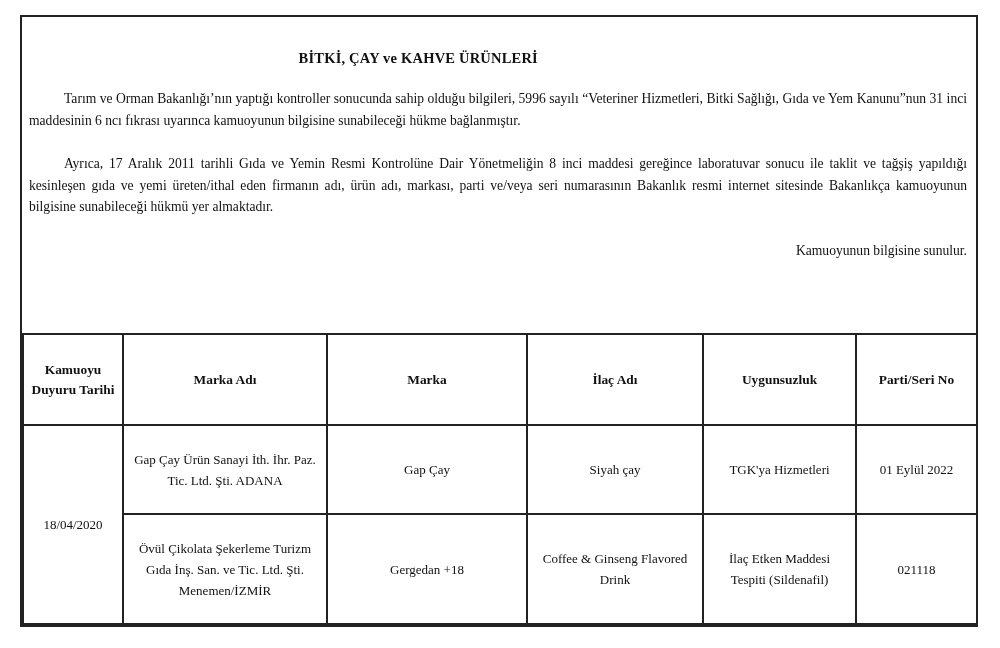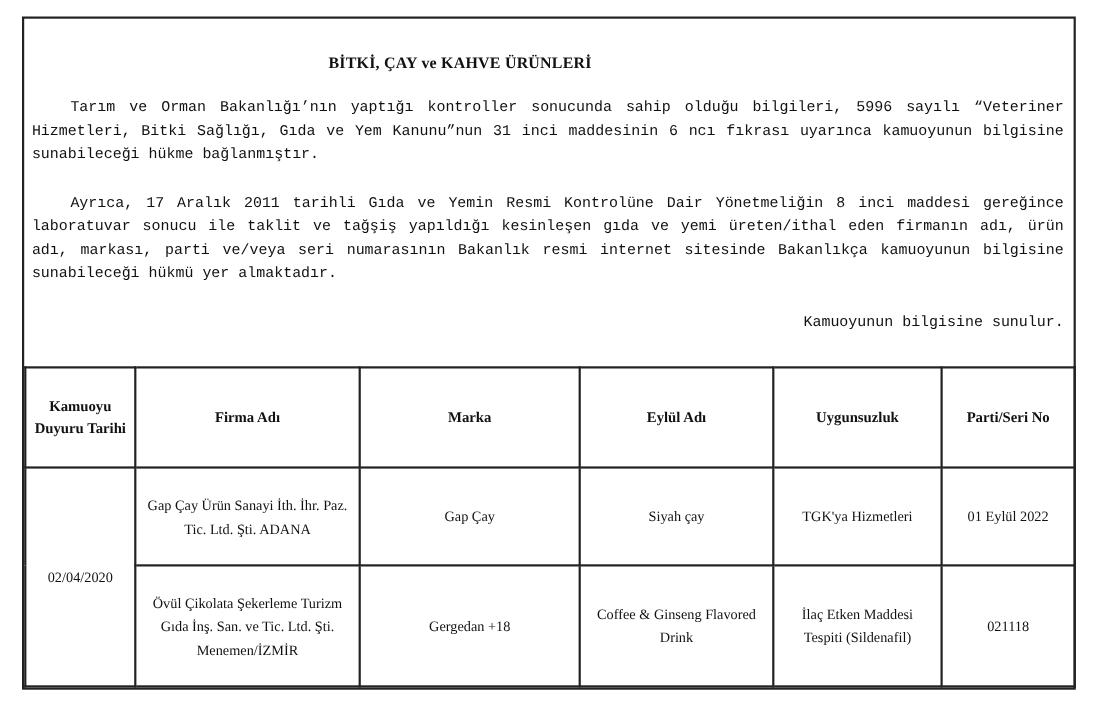--- a/index.html
+++ b/index.html
@@ -35,21 +35,20 @@
     letter-spacing: 0.2px;
     margin-top: 33px;
     margin-bottom: 21px;
   }
   .para {
     font-size: 13.6px;
     line-height: 21.5px;
     text-align: justify;
     text-indent: 35px;
     margin-bottom: 22px;
-    font-family: Liberation Mono, monospace;
   }
   .para.closing {
     text-align: right;
     margin-bottom: 0;
   }
   table.data-table {
     flex: 0 0 auto;
     width: 100%;
     border-collapse: collapse;
     table-layout: fixed;
@@ -94,30 +93,30 @@
       <col class="c-date">
       <col class="c-firm">
       <col class="c-brand">
       <col class="c-prod">
       <col class="c-nonc">
       <col class="c-lot">
     </colgroup>
     <thead>
       <tr class="header-row">
         <th>Kamuoyu Duyuru Tarihi</th>
-        <th>Firma Adı</th>
+        <th>Marka Adı</th>
         <th>Marka</th>
-        <th>Eylül Adı</th>
+        <th>İlaç Adı</th>
         <th>Uygunsuzluk</th>
         <th>Parti/Seri No</th>
       </tr>
     </thead>
     <tbody>
       <tr class="data-row-1">
-        <td rowspan="2">02/04/2020</td>
+        <td rowspan="2">18/04/2020</td>
         <td>Gap Çay Ürün Sanayi İth. İhr. Paz. Tic. Ltd. Şti. ADANA</td>
         <td>Gap Çay</td>
         <td>Siyah çay</td>
         <td>TGK'ya Hizmetleri</td>
         <td>01 Eylül 2022</td>
       </tr>
       <tr class="data-row-2">
         <td>Övül Çikolata Şekerleme Turizm Gıda İnş. San. ve Tic. Ltd. Şti. Menemen/İZMİR</td>
         <td>Gergedan +18</td>
         <td>Coffee &amp; Ginseng Flavored Drink</td>

